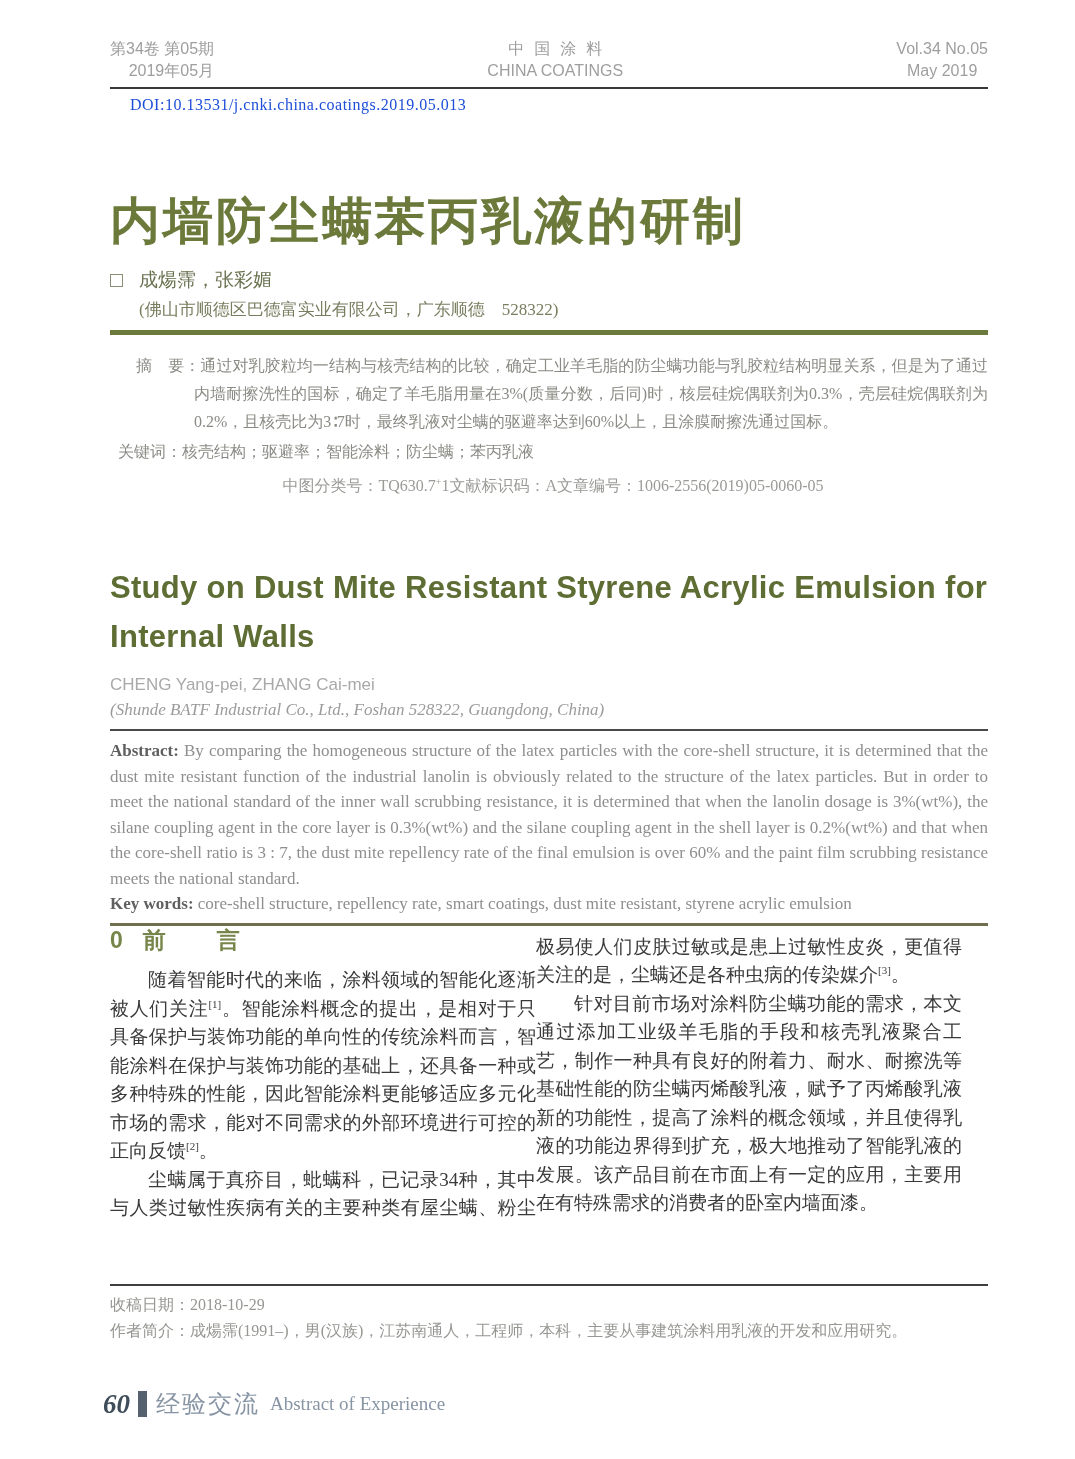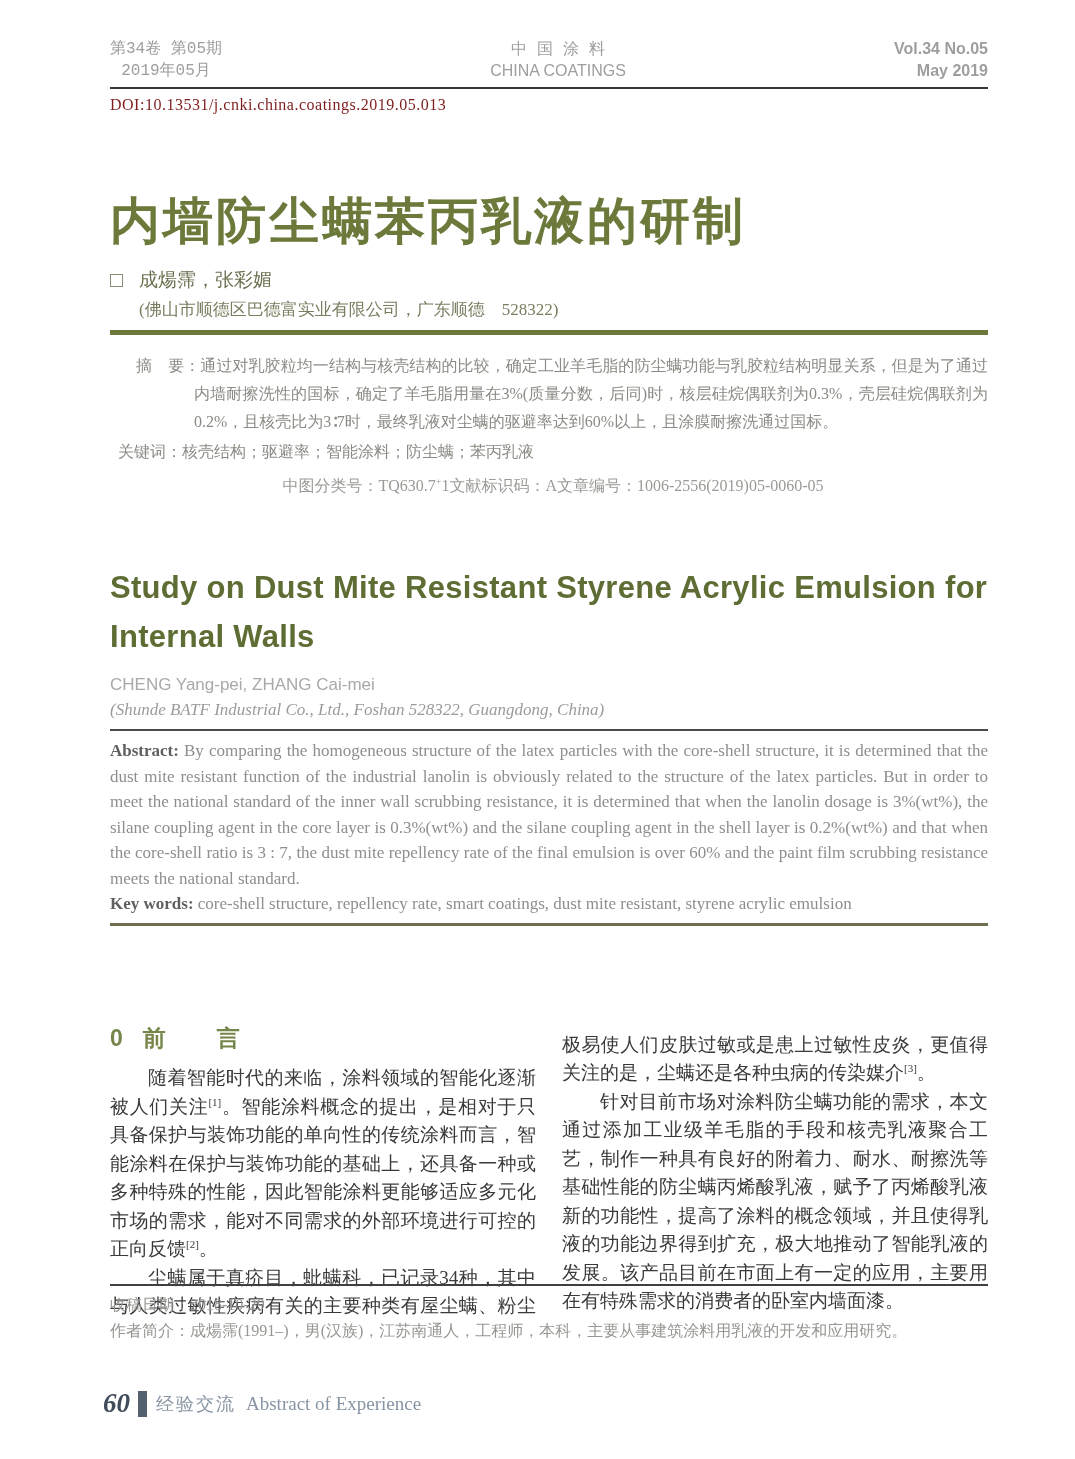--- a/index.html
+++ b/index.html
@@ -8,26 +8,26 @@
     width: 1075px; height: 1459px;
     font-family: "Liberation Serif", serif;
     position: relative; overflow: hidden;
   }
   .page { position: absolute; inset: 0; background: #fff; }
   .content { margin-left: 110px; width: 878px; }
 
   
   .header { display: flex; justify-content: space-between; padding-top: 38px;
             color: #9e9e9e; font-family: "Liberation Sans", sans-serif; font-size: 16px; line-height: 22px; }
-  .h-left { text-align: center; font-family: Liberation Mono, monospace; }
+  .h-left { text-align: right; }
   .h-center { text-align: center; }
   .h-center .h-cn { letter-spacing: 10px; padding-left: 10px; }
-  .h-right { text-align: right; font-weight: bold; }
+  .h-right { text-align: center; }
   .header-rule { border-bottom: 2px solid #383838; margin-top: 5px; }
-  .doi { margin-top: 7px; font-size: 16px; color: #7f1d1d; letter-spacing: 0.5px; }
+  .doi { margin-top: 7px; font-size: 16px; color: #1d4ed8; letter-spacing: 0.5px; margin-left: 20px; }
 
   
   .title-cn { margin-top: 74px; font-family: "Liberation Sans", sans-serif;
               font-size: 50px; font-weight: 800; color: #6b7a3a; letter-spacing: 3px; }
   .authors-row { margin-top: 12px; font-size: 19px; color: #68704e; display: flex; align-items: center; }
   .sq { display: inline-block; width: 13px; height: 13px; border: 1.5px solid #8a8f74; margin-right: 16px; }
   .affil-cn { margin-top: 5px; font-size: 17px; color: #787e5f; padding-left: 29px; }
   .olive-rule { margin-top: 9px; height: 5px; background: #6b7a3a; }
 
   
@@ -43,39 +43,39 @@
               font-size: 31px; font-weight: 800; color: #5d6d33; line-height: 49px; letter-spacing: 0.3px; }
   .authors-en { margin-top: 14px; font-family: "Liberation Sans", sans-serif; font-size: 17px; color: #a9a9a9; }
   .affil-en { margin-top: 5px; font-size: 17px; font-style: italic; color: #9b9b9b; }
   .thin-rule { border-bottom: 2px solid #4a4a4a; margin-top: 9px; }
   .abs-en { margin-top: 7px; font-size: 17px; line-height: 25.5px; color: #8e8e8e; text-align: justify; }
   .abs-en .b, .kw-en .b { font-weight: bold; color: #5f5f5f; }
   .kw-en { font-size: 17px; line-height: 25.5px; color: #8e8e8e; }
   .kw-rule { border-bottom: 3px solid #6f6f50; margin-top: 6px; }
 
   
-  .columns { margin-top: 98px; display: flex; gap: 26px; height: 300px; overflow: hidden; }
+  .columns { display: flex; height: 300px; overflow: hidden; }
   .col { width: 426px; font-size: 19px; line-height: 28.5px; color: #3a3a3a; text-align: justify; }
   .sec { font-family: "Liberation Sans", sans-serif; font-size: 23px; font-weight: 600;
          color: #76864a; margin-bottom: 12px; }
   .sec .sec-t { margin-left: 20px; letter-spacing: 14px; }
   .col p.ind { text-indent: 2em; }
   .col-right { padding-top: 7px; }
   sup.ref { font-size: 11px; vertical-align: super; line-height: 0; }
 
   
   .footnote { position: absolute; top: 1284px; left: 110px; width: 878px;
               color: #969692; font-size: 16px; line-height: 26px; }
   .fn-rule { border-bottom: 2px solid #3f3f3f; margin-bottom: 6px; }
 
   
   .footer { position: absolute; top: 1388px; left: 103px; display: flex; align-items: center; }
   .pg { font-size: 27px; font-weight: bold; font-style: italic; color: #3f4c59; }
   .bar { display: inline-block; width: 9px; height: 26px; background: #55616e; margin: 0 9px 0 8px; }
-  .f-cn { font-size: 18px; color: #8794a4; letter-spacing: 2px; margin-right: 10px; }
+  .f-cn { font-size: 24px; color: #8794a4; letter-spacing: 2px; margin-right: 10px; }
   .f-en { font-size: 19px; color: #8794a4; }
 </style>
 </head>
 <body>
 
 <div class="page">
   <div class="content">
 
     <div class="header">
       <div class="h-left">

